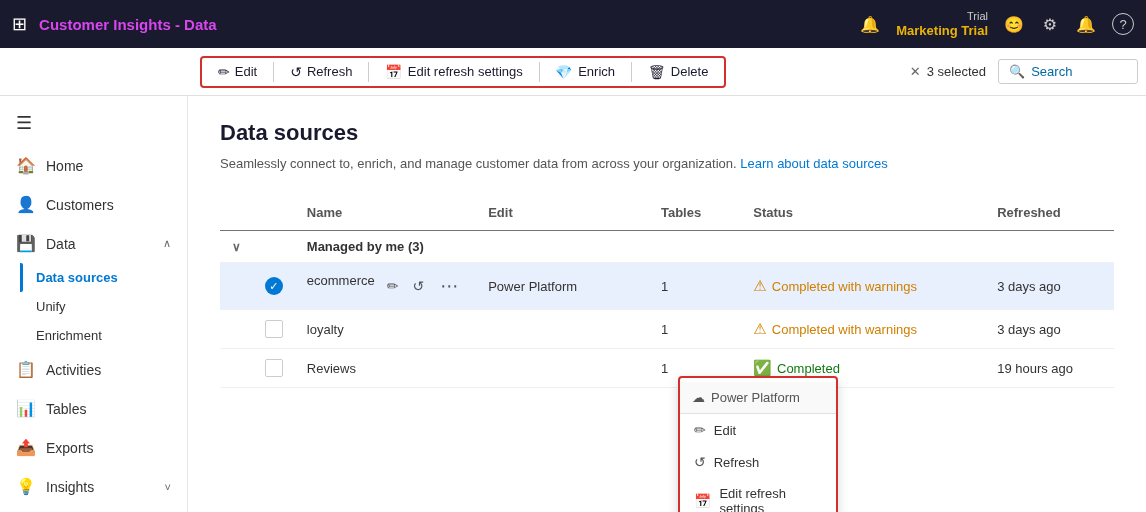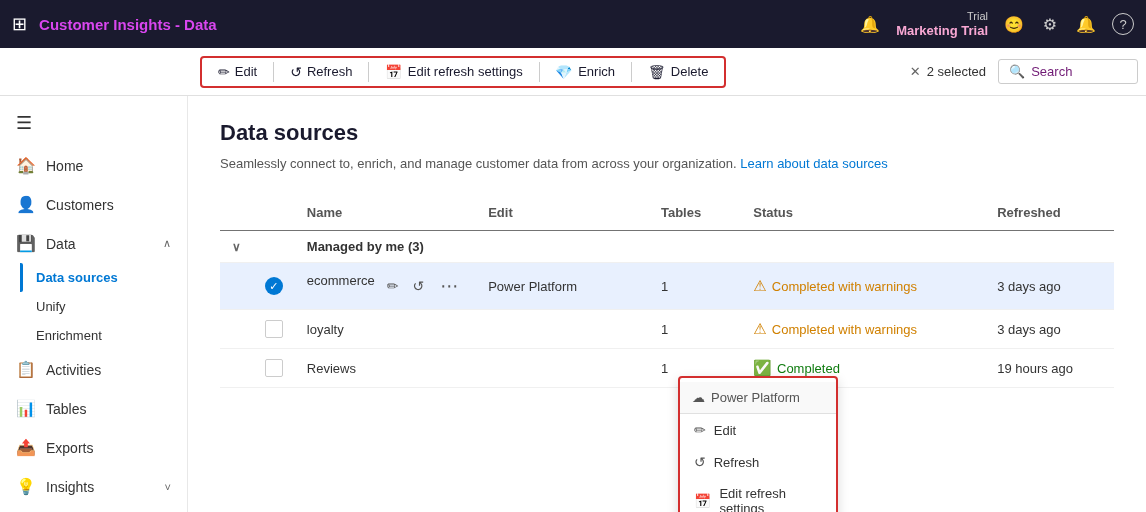--- a/index.html
+++ b/index.html
@@ -13,21 +13,21 @@
       display: flex;
       align-items: center;
       padding: 0 12px;
       gap: 12px;
       flex-shrink: 0;
     }
     .topbar-title { font-size: 15px; font-weight: 600; color: #d946ef; flex: 1; }
     .topbar-right { display: flex; align-items: center; gap: 16px; }
     .topbar-trial { text-align: right; }
     .topbar-trial .trial-label { font-size: 11px; color: #ccc; display: block; }
-    .topbar-trial .trial-name { font-size: 13px; font-weight: 600; color: #f9a8d4; }
+    .topbar-trial .trial-name { font-size: 13px; font-weight: 600; color: #eab308; }
     .topbar-icon { width: 20px; height: 20px; display: flex; align-items: center; justify-content: center; cursor: pointer; color: #ccc; font-size: 16px; }
 
     
     .actionbar {
       height: 48px;
       border-bottom: 1px solid #e0e0e0;
       display: flex;
       align-items: center;
       padding: 0 8px 0 200px;
       gap: 0;
@@ -246,25 +246,25 @@
     </button>
     <div class="action-sep"></div>
     <button class="action-btn">
       <span class="action-btn-icon">🗑</span>
       <span>Delete</span>
     </button>
   </div>
   <div class="actionbar-right">
     <div class="selected-badge">
       <span style="cursor:pointer; color:#666;">✕</span>
-      <span>2 selected</span>
+      <span>3 selected</span>
     </div>
     <div class="search-box">
       <span>🔍</span>
-      <span style="color:#701a75;">Search</span>
+      <span style="color:#0369a1;">Search</span>
     </div>
   </div>
 </div>
 
 <div class="layout">
 
   <div class="sidebar">
     <div class="sidebar-hamburger">☰</div>
     <div class="sidebar-item">
       <span class="icon">🏠</span>

